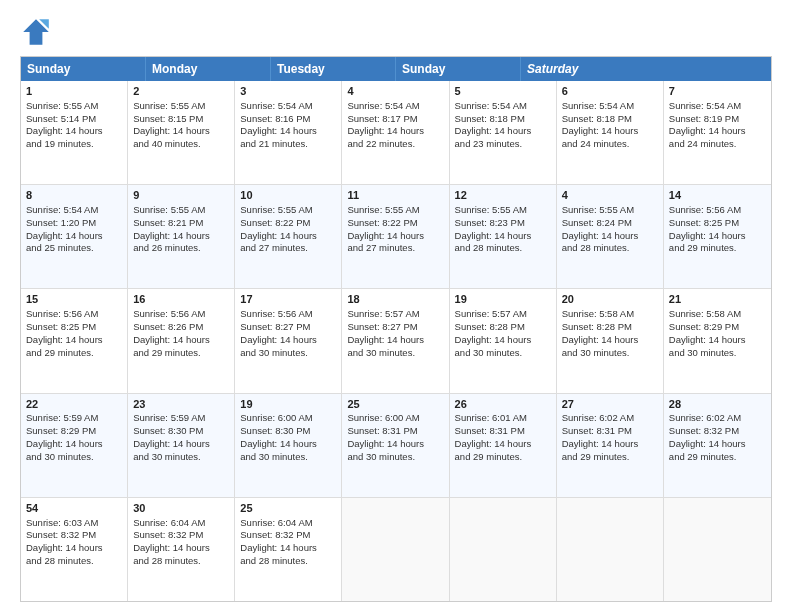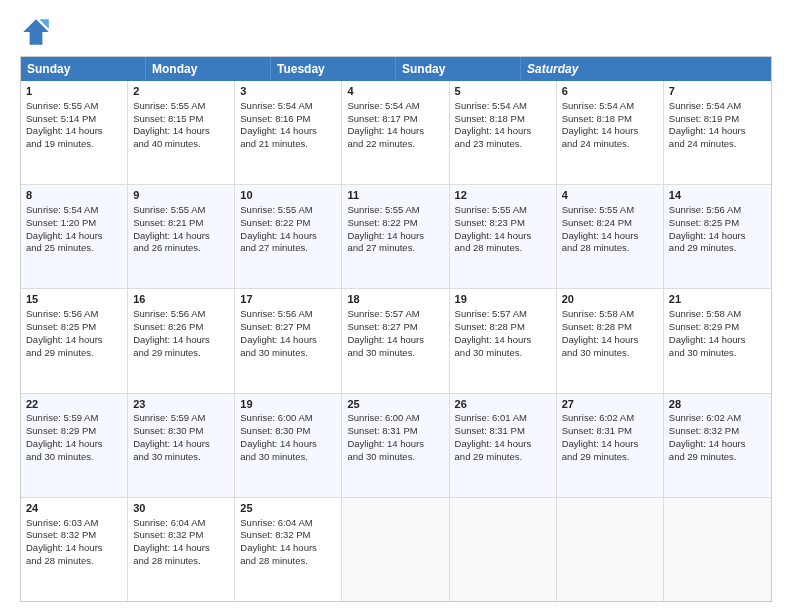--- a/index.html
+++ b/index.html
@@ -334,21 +334,21 @@
           <div class="cal-cell">
             <span class="day-num">28</span>
             <div>Sunrise: 6:02 AM</div>
             <div>Sunset: 8:32 PM</div>
             <div>Daylight: 14 hours</div>
             <div>and 29 minutes.</div>
           </div>
         </div>
         <div class="cal-row">
           <div class="cal-cell">
-            <span class="day-num">24</span>
+            <span class="day-num">54</span>
             <div>Sunrise: 6:03 AM</div>
             <div>Sunset: 8:32 PM</div>
             <div>Daylight: 14 hours</div>
             <div>and 28 minutes.</div>
           </div>
           <div class="cal-cell">
             <span class="day-num">30</span>
             <div>Sunrise: 6:04 AM</div>
             <div>Sunset: 8:32 PM</div>
             <div>Daylight: 14 hours</div>

